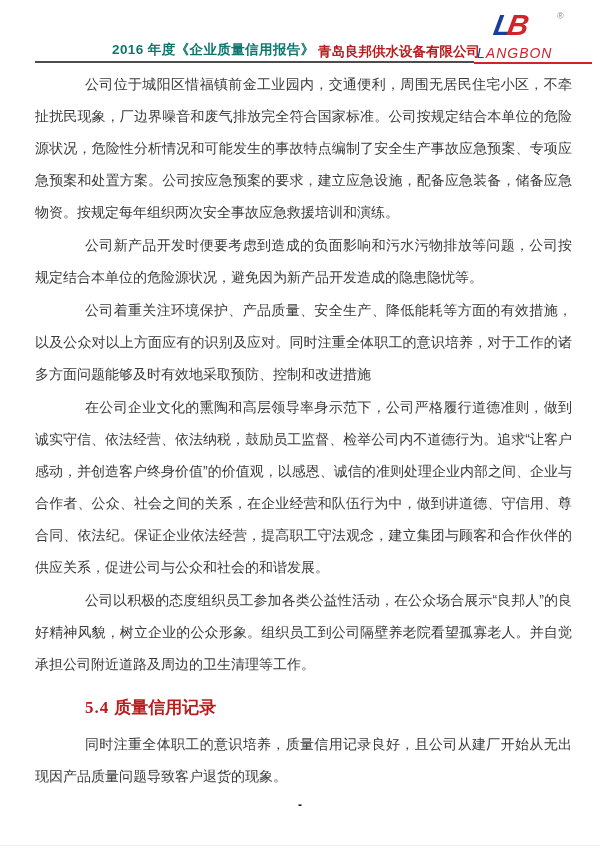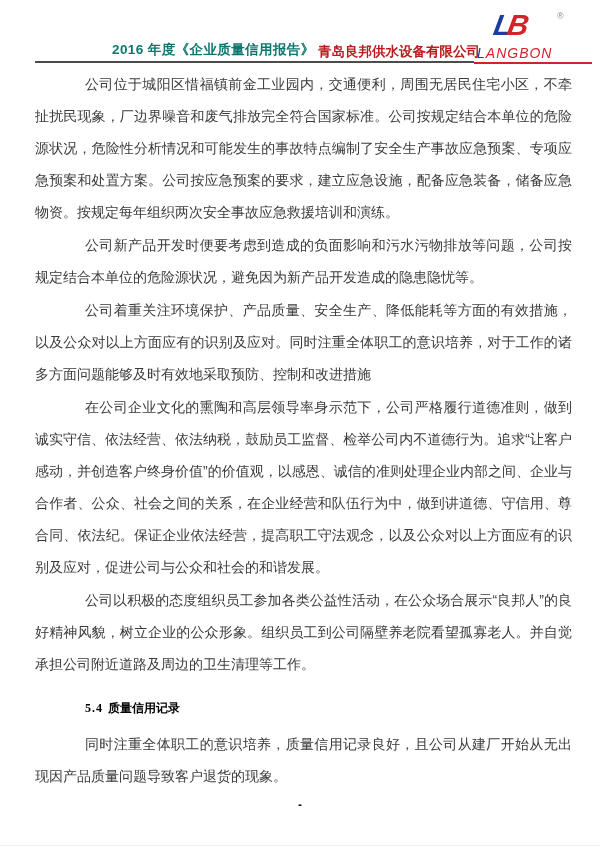--- a/index.html
+++ b/index.html
@@ -39,21 +39,21 @@
   .logo-word .word-rest  { color:#d2232a; }
   
   .content {
     position:absolute; left:35px; top:68px; width:537px;
     font-size:14px; line-height:32px; color:#3a3a3a;
     text-align:justify;
   }
   .content p { margin:0 0 1px 0; text-indent:50px; }
   .section-heading {
     margin:12px 0 4px 0; padding-left:50px;
-    font-size:12px; font-weight:bold; color:#000000;
+    font-size:17px; font-weight:bold; color:#b91c1c;
   }
   .section-heading .num {
     font-family:"Liberation Serif","DejaVu Serif",serif;
     margin-right:5px; letter-spacing:1px;
   }
   
   .footer-mark {
     position:absolute; left:0; right:0; top:798px; text-align:center;
     font-size:12px; font-weight:bold; color:#141414;
   }
@@ -77,21 +77,21 @@
     <span class="word-first">L</span><span class="word-rest">ANGBON</span>
   </div>
 
   <div class="rule-dark"></div>
   <div class="rule-red"></div>
 
   <div class="content">
     <p>公司位于城阳区惜福镇前金工业园内，交通便利，周围无居民住宅小区，不牵扯扰民现象，厂边界噪音和废气排放完全符合国家标准。公司按规定结合本单位的危险源状况，危险性分析情况和可能发生的事故特点编制了安全生产事故应急预案、专项应急预案和处置方案。公司按应急预案的要求，建立应急设施，配备应急装备，储备应急物资。按规定每年组织两次安全事故应急救援培训和演练。</p>
     <p>公司新产品开发时便要考虑到造成的负面影响和污水污物排放等问题，公司按规定结合本单位的危险源状况，避免因为新产品开发造成的隐患隐忧等。</p>
     <p>公司着重关注环境保护、产品质量、安全生产、降低能耗等方面的有效措施，以及公众对以上方面应有的识别及应对。同时注重全体职工的意识培养，对于工作的诸多方面问题能够及时有效地采取预防、控制和改进措施</p>
-    <p>在公司企业文化的熏陶和高层领导率身示范下，公司严格履行道德准则，做到诚实守信、依法经营、依法纳税，鼓励员工监督、检举公司内不道德行为。追求“让客户感动，并创造客户终身价值”的价值观，以感恩、诚信的准则处理企业内部之间、企业与合作者、公众、社会之间的关系，在企业经营和队伍行为中，做到讲道德、守信用、尊合同、依法纪。保证企业依法经营，提高职工守法观念，以及公众对以上方面应有的识别及应对，促进公司与公众和社会的和谐发展。</p>
+    <p>在公司企业文化的熏陶和高层领导率身示范下，公司严格履行道德准则，做到诚实守信、依法经营、依法纳税，鼓励员工监督、检举公司内不道德行为。追求“让客户感动，并创造客户终身价值”的价值观，以感恩、诚信的准则处理企业内部之间、企业与合作者、公众、社会之间的关系，在企业经营和队伍行为中，做到讲道德、守信用、尊合同、依法纪。保证企业依法经营，提高职工守法观念，建立集团与顾客和合作伙伴的供应关系，促进公司与公众和社会的和谐发展。</p>
     <p>公司以积极的态度组织员工参加各类公益性活动，在公众场合展示“良邦人”的良好精神风貌，树立企业的公众形象。组织员工到公司隔壁养老院看望孤寡老人。并自觉承担公司附近道路及周边的卫生清理等工作。</p>
 
     <div class="section-heading">
       <span class="num">5.4</span><span>质量信用记录</span>
     </div>
 
     <p>同时注重全体职工的意识培养，质量信用记录良好，且公司从建厂开始从无出现因产品质量问题导致客户退货的现象。</p>
   </div>
 
   <div class="footer-mark">-</div>

